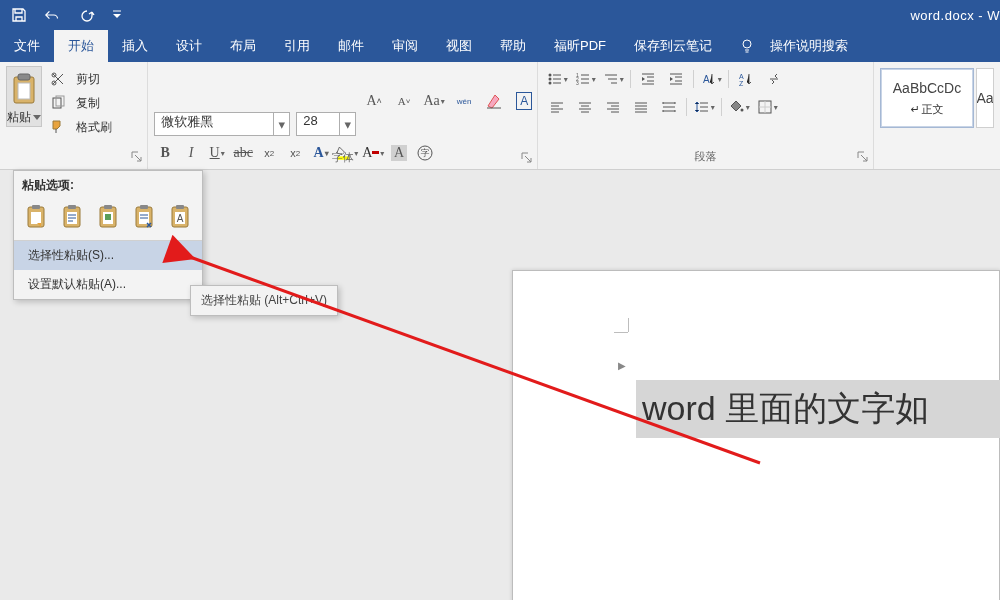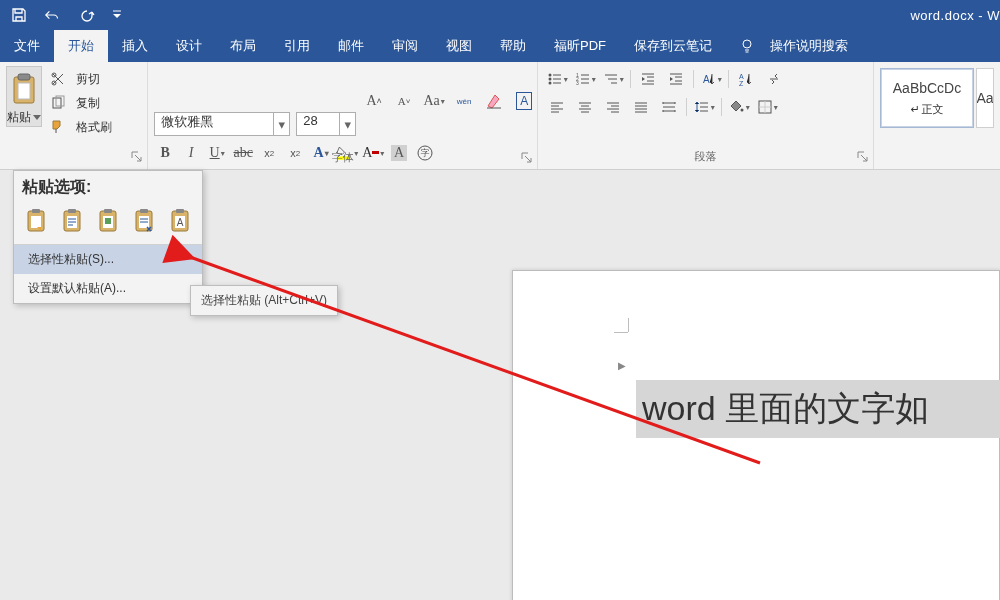--- a/index.html
+++ b/index.html
@@ -62,21 +62,21 @@
   
   .styles-body { display:flex; align-items:flex-start; gap:2px; padding-top:2px; }
   .style-card { width:94px; height:60px; border:1px solid #cfcfcf; background:#fff; display:flex; flex-direction:column; align-items:center; justify-content:center; font-size:12px; color:#333; }
   .style-card.sel { border:1px solid #a5b8d4; box-shadow:inset 0 0 0 1px #c8d4e6; }
   .style-card .sample { font-size:14px; color:#444; }
   .style-card .name { font-size:11px; margin-top:6px; display:flex; align-items:center; gap:2px; }
   .style-card.partial { width:18px; overflow:hidden; }
 
   
   .paste-menu { position:absolute; left:13px; top:170px; width:190px; background:#f3f3f3; border:1px solid #bdbdbd; box-shadow:2px 2px 6px rgba(0,0,0,.2); z-index:10; font-size:12px; color:#333; }
-  .paste-menu .pm-title { padding:6px 1px 4px 8px; font-weight:bold; font-size:16px; }
+  .paste-menu .pm-title { padding:6px 1px 4px 8px; font-weight:bold; font-size:12px; }
   .paste-menu .pm-icons { display:flex; gap:10px; padding:4px 8px 8px 10px; }
   .paste-menu .pm-icons .pi { width:26px; height:30px; display:flex; align-items:center; justify-content:center; }
   .paste-menu .pm-sep { height:1px; background:#d0d0d0; margin:0; }
   .paste-menu .pm-item { padding:6px 14px; }
   .paste-menu .pm-item.hover { background:#c8d4e6; }
 
   .tooltip { position:absolute; left:190px; top:285px; background:#f3f3f3; border:1px solid #bdbdbd; padding:6px 10px; font-size:12px; color:#444; box-shadow:2px 2px 6px rgba(0,0,0,.2); z-index:11; }
 
   
   .doc-wrap { position:absolute; left:0; right:0; top:170px; bottom:0; background:#eaeaea; }

